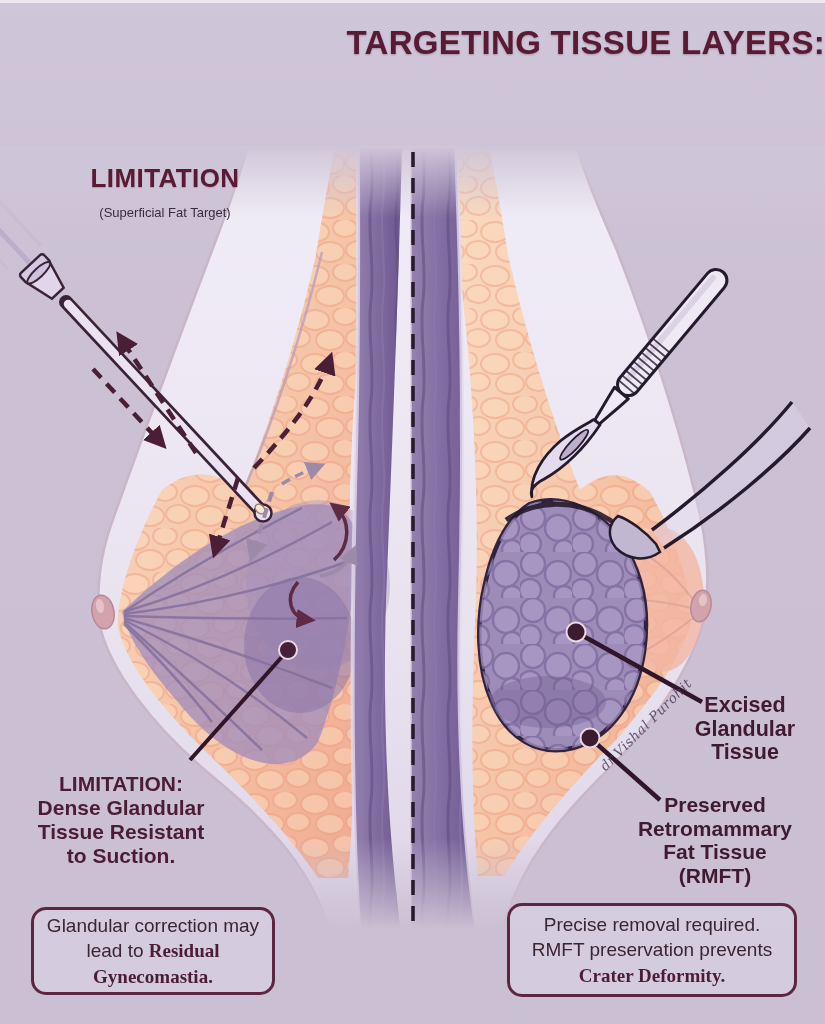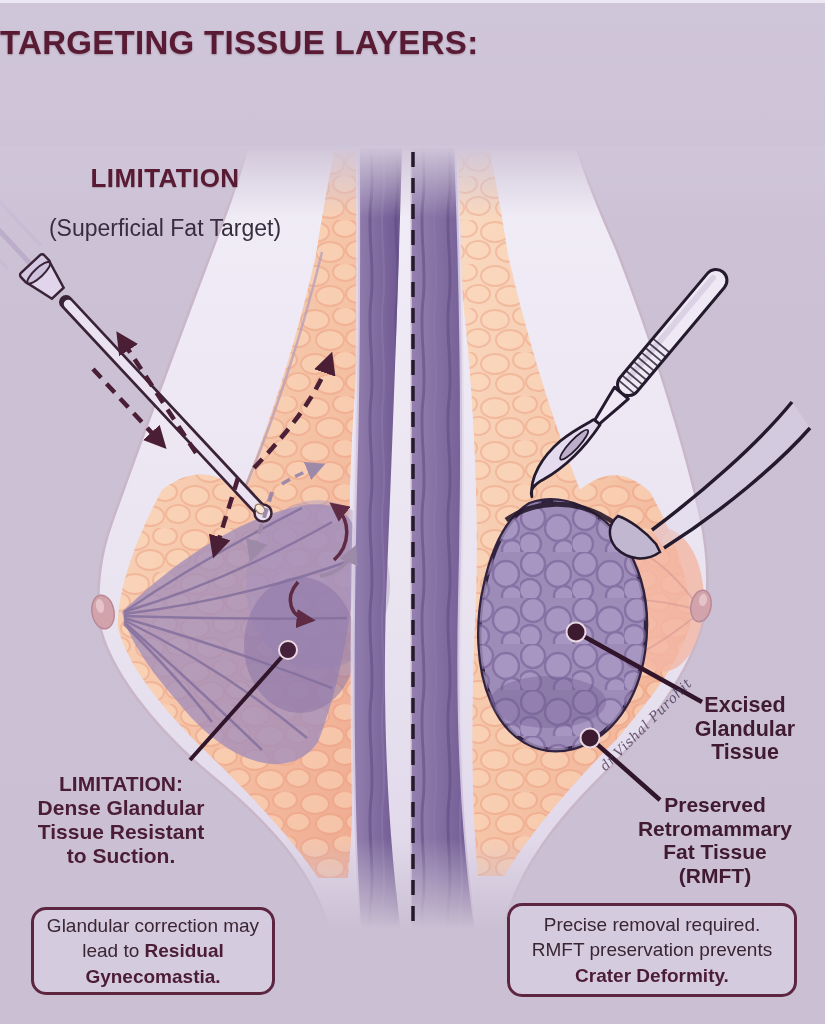--- a/index.html
+++ b/index.html
@@ -4,40 +4,40 @@
 <style>
   html,body{margin:0;padding:0;background:#b9aec6;}
   .canvas{
     position:relative;width:825px;height:1024px;overflow:hidden;
     background:linear-gradient(180deg,#d0c6d9 0%,#ccc1d4 30%,#cbc0d3 100%);
     font-family:"Liberation Sans", sans-serif;
   }
   .top-edge{position:absolute;top:0;left:0;width:825px;height:3px;background:#f3eff7;opacity:.8;}
   svg.art{position:absolute;top:0;left:0;}
   .title{
-    position:absolute;top:22px;left:0;width:825px;text-align:left;
+    position:absolute;top:22px;left:0;width:825px;text-align:right;
     font-size:33px;font-weight:800;letter-spacing:.3px;line-height:1.28;
     color:#591a33;text-shadow:0 1px 2px rgba(50,15,35,.28);
   }
   .col-head{position:absolute;text-align:center;}
   .col-head .hd{font-size:26px;font-weight:800;letter-spacing:.4px;color:#591a33;text-shadow:0 1px 1px rgba(50,15,35,.2);}
-  .col-head .sub{font-size:23px;font-weight:500;color:#362d3f;margin-top:21px;}
+  .col-head .sub{font-size:13px;font-weight:500;color:#362d3f;margin-top:11px;}
   .col-head.left{top:163px;left:15px;width:300px;}
   .col-head.right{top:163px;left:505px;width:320px;}
   .annotation{position:absolute;text-align:center;font-weight:700;white-space:pre-line;}
   .limitation{top:772px;left:5px;width:232px;font-size:21px;line-height:1.14;color:#4b1c36;}
   .excised{top:694px;left:657px;width:176px;font-size:21.5px;line-height:1.1;color:#3f1a31;}
   .preserved{top:793px;left:615px;width:200px;font-size:21px;line-height:1.12;color:#3f1a31;}
   .caption-box{
     position:absolute;border:3px solid #5c2540;border-radius:15px;
     background:rgba(227,218,236,.45);
     display:flex;align-items:center;justify-content:center;text-align:center;
     color:#3a2533;font-size:19px;line-height:1.32;padding:4px 10px;box-sizing:border-box;
   }
-  .caption-box b{color:#4b1c36;}
+  .caption-box b{color:#4b1c36;font-family:Liberation Serif, serif;}
   .caption-box.left{left:31px;top:907px;width:244px;height:88px;}
   .caption-box.right{left:507px;top:903px;width:290px;height:94px;align-items:center;}
 </style>
 </head>
 <body>
 
 <div class="canvas">
   <div class="top-edge"></div>
 
   <svg class="art" width="825" height="1024" viewBox="0 0 825 1024">

